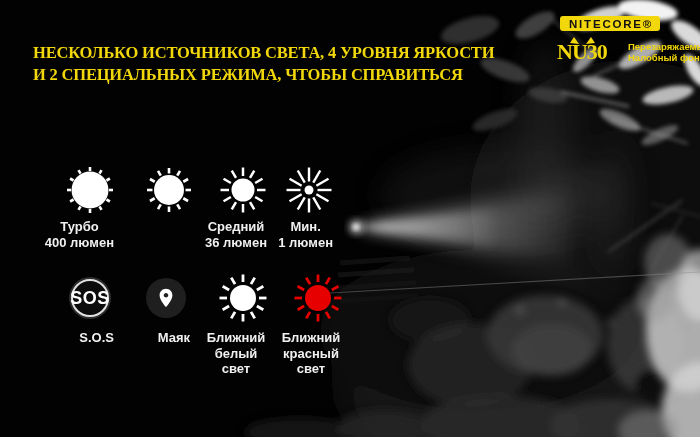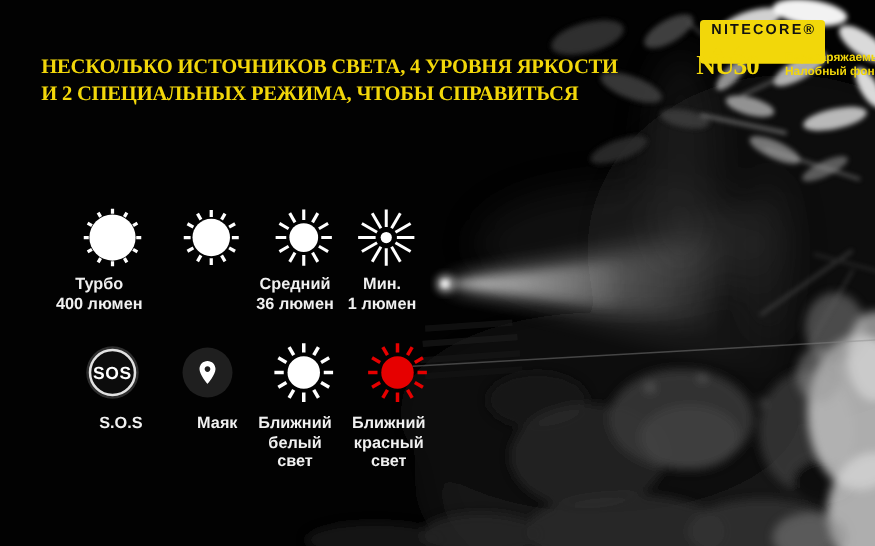--- a/index.html
+++ b/index.html
@@ -21,21 +21,21 @@
     color:var(--yellow);
     font-size:16.5px;line-height:22px;font-weight:bold;
     letter-spacing:-0.2px;white-space:nowrap;font-family:Liberation Serif, serif;
   }
 
   
   .badge{
     position:absolute;left:560px;top:16px;
     background:var(--yellow);color:#121212;
     font-size:11.5px;font-weight:bold;letter-spacing:1.8px;
-    padding:2px 7px 20px 9px;border-radius:3px;line-height:13px;
+    padding:2px 7px 0 9px;border-radius:3px;line-height:13px;
   }
   .nu30{position:absolute;left:557px;top:36px;font-family:Liberation Serif, serif;}
   .tagline{
     position:absolute;left:628px;top:41px;
     color:var(--yellow);font-size:9.5px;line-height:11px;font-weight:bold;
     white-space:nowrap;
   }
 
   
   .mode{
@@ -48,21 +48,21 @@
   .sun.red{color:var(--red);}
   .mode-label{margin-top:5px;font-size:13px;line-height:15.5px;font-weight:bold;}
   .mode-label .wrap{display:block;width:62px;margin:0 auto;}
   .row2 .mode-label{margin-top:8px;}
 
   .sos-circle{
     width:34px;height:34px;border-radius:50%;
     border:2px solid #e2e2e2;background:#0c0c0c;
     box-shadow:0 0 0 2px rgba(130,130,130,0.35);
     display:flex;align-items:center;justify-content:center;
-    color:#fff;font-size:14px;font-weight:bold;letter-spacing:0.5px;
+    color:#fff;font-size:18px;font-weight:bold;letter-spacing:0.5px;
   }
   .pin-circle{
     width:40px;height:40px;border-radius:50%;
     background:#1f1f1f;
     display:flex;align-items:center;justify-content:center;
   }
 </style>
 </head>
 <body>
 

